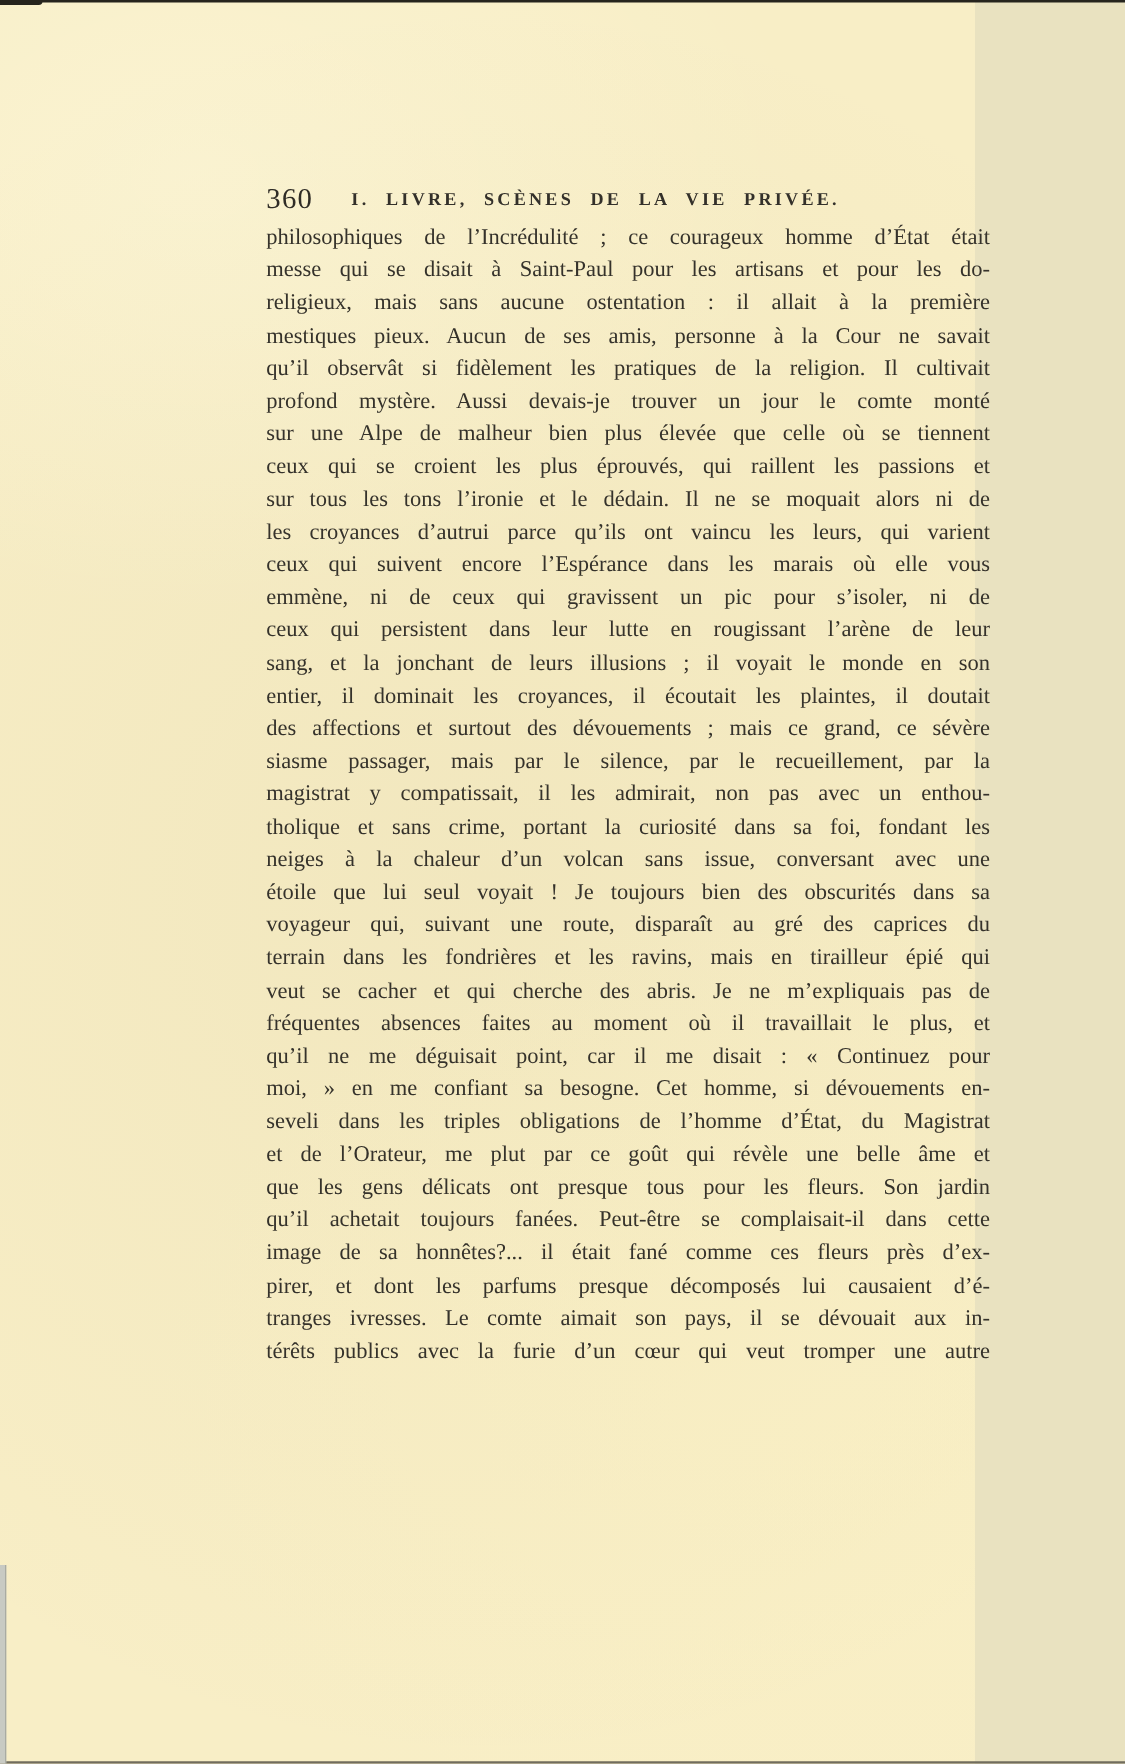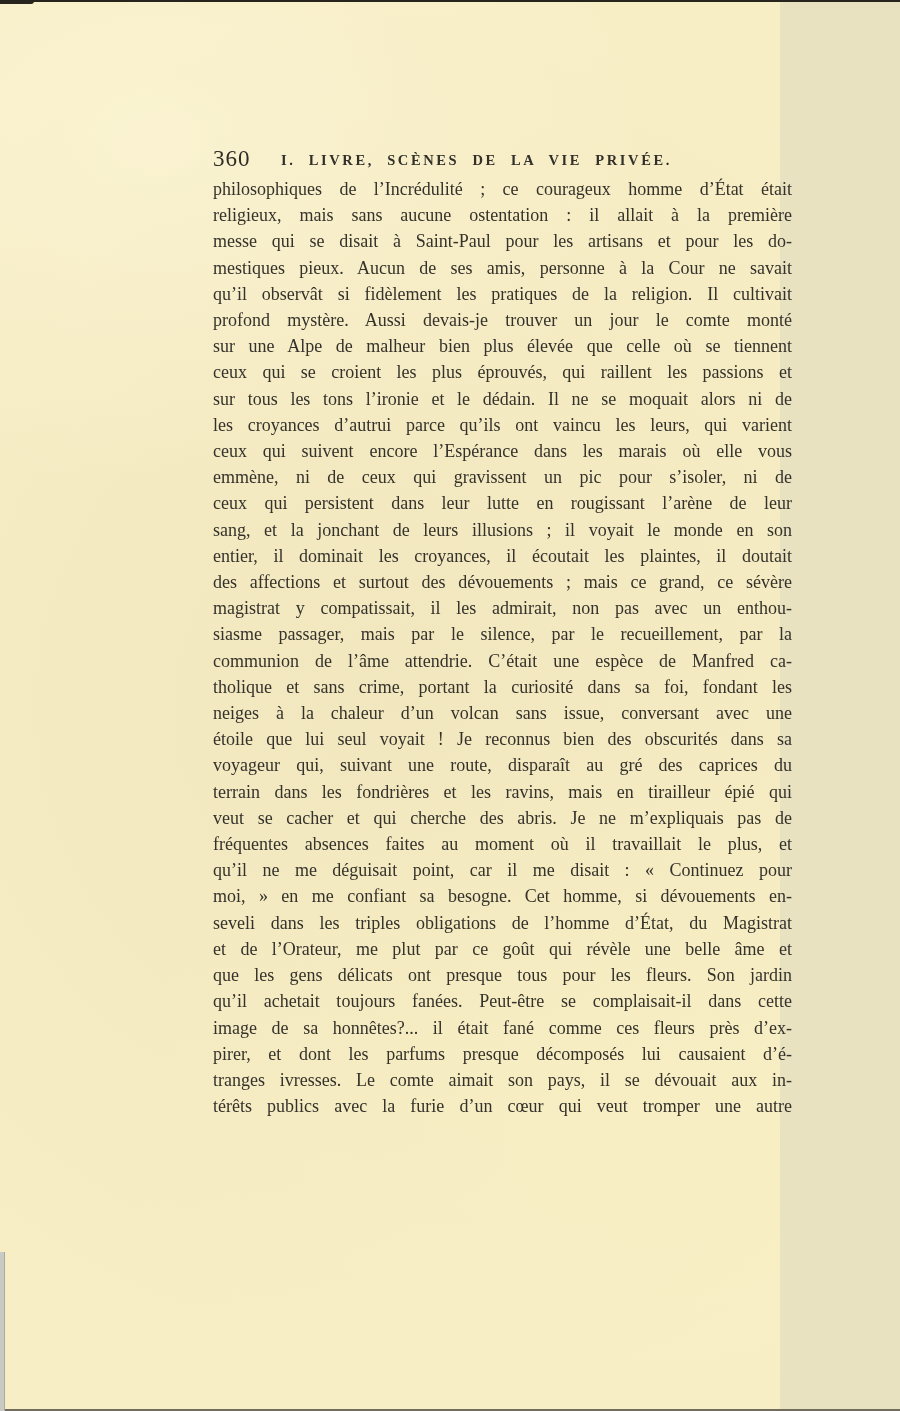--- a/index.html
+++ b/index.html
@@ -95,41 +95,40 @@
   <div class="edge-bottom"></div>
   <div class="edge-left"></div>
 
   <div class="page-header">
     <span class="pagenum">360</span>
     <span class="running-title">I. LIVRE, SCÈNES DE LA VIE PRIVÉE.</span>
   </div>
 
   <div class="textblock" id="textblock">
       <div class="line">philosophiques de l’Incrédulité ; ce courageux homme d’État était</div>
+      <div class="line">messe qui se disait à Saint-Paul pour les artisans et pour les do-</div>
       <div class="line">religieux, mais sans aucune ostentation : il allait à la première</div>
-      <div class="line">messe qui se disait à Saint-Paul pour les artisans et pour les do-</div>
       <div class="line">mestiques pieux. Aucun de ses amis, personne à la Cour ne savait</div>
       <div class="line">qu’il observât si fidèlement les pratiques de la religion. Il cultivait</div>
       <div class="line">profond mystère. Aussi devais-je trouver un jour le comte monté</div>
       <div class="line">sur une Alpe de malheur bien plus élevée que celle où se tiennent</div>
       <div class="line">ceux qui se croient les plus éprouvés, qui raillent les passions et</div>
       <div class="line">sur tous les tons l’ironie et le dédain. Il ne se moquait alors ni de</div>
       <div class="line">les croyances d’autrui parce qu’ils ont vaincu les leurs, qui varient</div>
       <div class="line">ceux qui suivent encore l’Espérance dans les marais où elle vous</div>
       <div class="line">emmène, ni de ceux qui gravissent un pic pour s’isoler, ni de</div>
       <div class="line">ceux qui persistent dans leur lutte en rougissant l’arène de leur</div>
       <div class="line">sang, et la jonchant de leurs illusions ; il voyait le monde en son</div>
       <div class="line">entier, il dominait les croyances, il écoutait les plaintes, il doutait</div>
       <div class="line">des affections et surtout des dévouements ; mais ce grand, ce sévère</div>
+      <div class="line">siasme passager, mais par le silence, par le recueillement, par la</div>
       <div class="line">magistrat y compatissait, il les admirait, non pas avec un enthou-</div>
-      <div class="line">siasme passager, mais par le silence, par le recueillement, par la</div>
-      <div class="line">communion de l’âme attendrie. C’était une espèce de Manfred ca-</div>
       <div class="line">tholique et sans crime, portant la curiosité dans sa foi, fondant les</div>
       <div class="line">neiges à la chaleur d’un volcan sans issue, conversant avec une</div>
-      <div class="line">étoile que lui seul voyait ! Je reconnus bien des obscurités dans sa</div>
+      <div class="line">étoile que lui seul voyait ! Je toujours bien des obscurités dans sa</div>
       <div class="line">voyageur qui, suivant une route, disparaît au gré des caprices du</div>
       <div class="line">terrain dans les fondrières et les ravins, mais en tirailleur épié qui</div>
       <div class="line">veut se cacher et qui cherche des abris. Je ne m’expliquais pas de</div>
       <div class="line">fréquentes absences faites au moment où il travaillait le plus, et</div>
       <div class="line">qu’il ne me déguisait point, car il me disait : « Continuez pour</div>
       <div class="line">moi, » en me confiant sa besogne. Cet homme, si dévouements en-</div>
       <div class="line">seveli dans les triples obligations de l’homme d’État, du Magistrat</div>
       <div class="line">et de l’Orateur, me plut par ce goût qui révèle une belle âme et</div>
       <div class="line">que les gens délicats ont presque tous pour les fleurs. Son jardin</div>
       <div class="line">qu’il achetait toujours fanées. Peut-être se complaisait-il dans cette</div>

